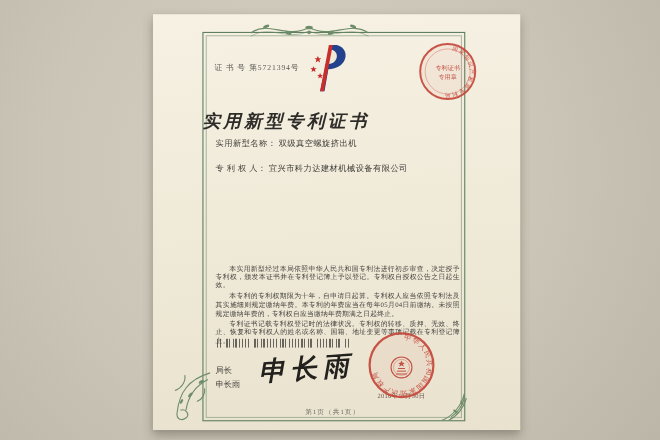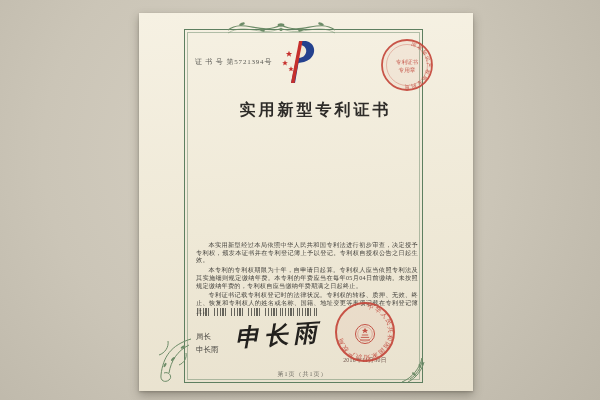--- a/index.html
+++ b/index.html
@@ -9,22 +9,22 @@
   .paper{position:absolute;left:139px;top:13px;width:334px;height:378px;
          background:linear-gradient(176deg,#f6f1e3 0%,#efe9d7 55%,#e9e2cf 100%);
          box-shadow:0 4px 9px rgba(60,55,45,.38), 0 1px 2px rgba(60,55,45,.25);}
   .frame{position:absolute;left:45px;top:16px;width:237px;height:352px;
          border:1px solid #5e7f60;}
   .frame::before{content:"";position:absolute;inset:2px;border:1px solid rgba(94,127,96,.45);}
   .cert-no{position:absolute;left:56px;top:44px;font-size:7px;color:#5a5a54;letter-spacing:.8px;}
   .cert-no span{margin-right:3px;}
   .logo{position:absolute;left:141px;top:25px;width:40px;height:50px;}
   .seal-small{position:absolute;left:240px;top:24px;width:56px;height:56px;opacity:.92;}
-  .title{position:absolute;left:45px;top:87px;width:263px;text-align:center;
-         font-size:16px;font-weight:700;color:#2e2c29;letter-spacing:3px;}
+  .title{position:absolute;left:45px;top:87px;width:263px;text-align:left;
+         font-size:16px;font-weight:700;color:#2e2c29;letter-spacing:3px;font-style:italic;}
   .fields{position:absolute;left:57px;top:113px;width:224px;}
   .field-row{font-size:7.5px;color:#46443f;margin-bottom:12.2px;letter-spacing:.4px;white-space:nowrap;}
   .field-row .val{margin-left:2px;color:#3c3a35;}
   .paras{position:absolute;left:57px;top:228px;width:222px;}
   .paras p{margin:0 0 2px 0;font-size:6.2px;line-height:7.7px;color:#45433e;
            text-indent:2em;text-align:justify;letter-spacing:.2px;}
   .barcode{position:absolute;left:58px;top:295px;width:121px;height:8px;opacity:.72;
            background:repeating-linear-gradient(90deg,#32322e 0 1.5px,transparent 1.5px 3px,
              #32322e 3px 3.8px,transparent 3.8px 6.2px,#32322e 6.2px 7px,transparent 7px 8.5px);}
   .issuer{position:absolute;left:57px;top:317px;font-size:7.5px;color:#4a4843;line-height:13px;}
@@ -111,20 +111,26 @@
       <text font-size="5" fill="#c0463a" letter-spacing="1.2" font-family="Liberation Serif, DejaVu Serif, serif">
         <textPath href="#arcSmall" startOffset="4">国家知识产权局专利局</textPath>
       </text>
       <text x="28" y="27" text-anchor="middle" font-size="5.6" fill="#c0463a">专利证书</text>
       <text x="28" y="34.5" text-anchor="middle" font-size="5.6" fill="#c0463a">专用章</text>
     </svg>
 
     <div class="title">实用新型专利证书</div>
 
     <div class="fields">
+      <div class="field-row">
+        <span class="lbl">实用新型名称：</span><span class="val">双级真空螺旋挤出机</span>
+      </div>
+      <div class="field-row">
+        <span class="lbl">专 利 权 人：</span><span class="val">宜兴市科力达建材机械设备有限公司</span>
+      </div>
     </div>
 
     <div class="paras">
       <p>本实用新型经过本局依照中华人民共和国专利法进行初步审查，决定授予专利权，颁发本证书并在专利登记簿上予以登记。专利权自授权公告之日起生效。</p>
       <p>本专利的专利权期限为十年，自申请日起算。专利权人应当依照专利法及其实施细则规定缴纳年费。本专利的年费应当在每年05月04日前缴纳。未按照规定缴纳年费的，专利权自应当缴纳年费期满之日起终止。</p>
       <p>专利证书记载专利权登记时的法律状况。专利权的转移、质押、无效、终止、恢复和专利权人的姓名或名称、国籍、地址变更等事项记载在专利登记簿上。</p>
     </div>
 
     <div class="barcode"></div>
 

